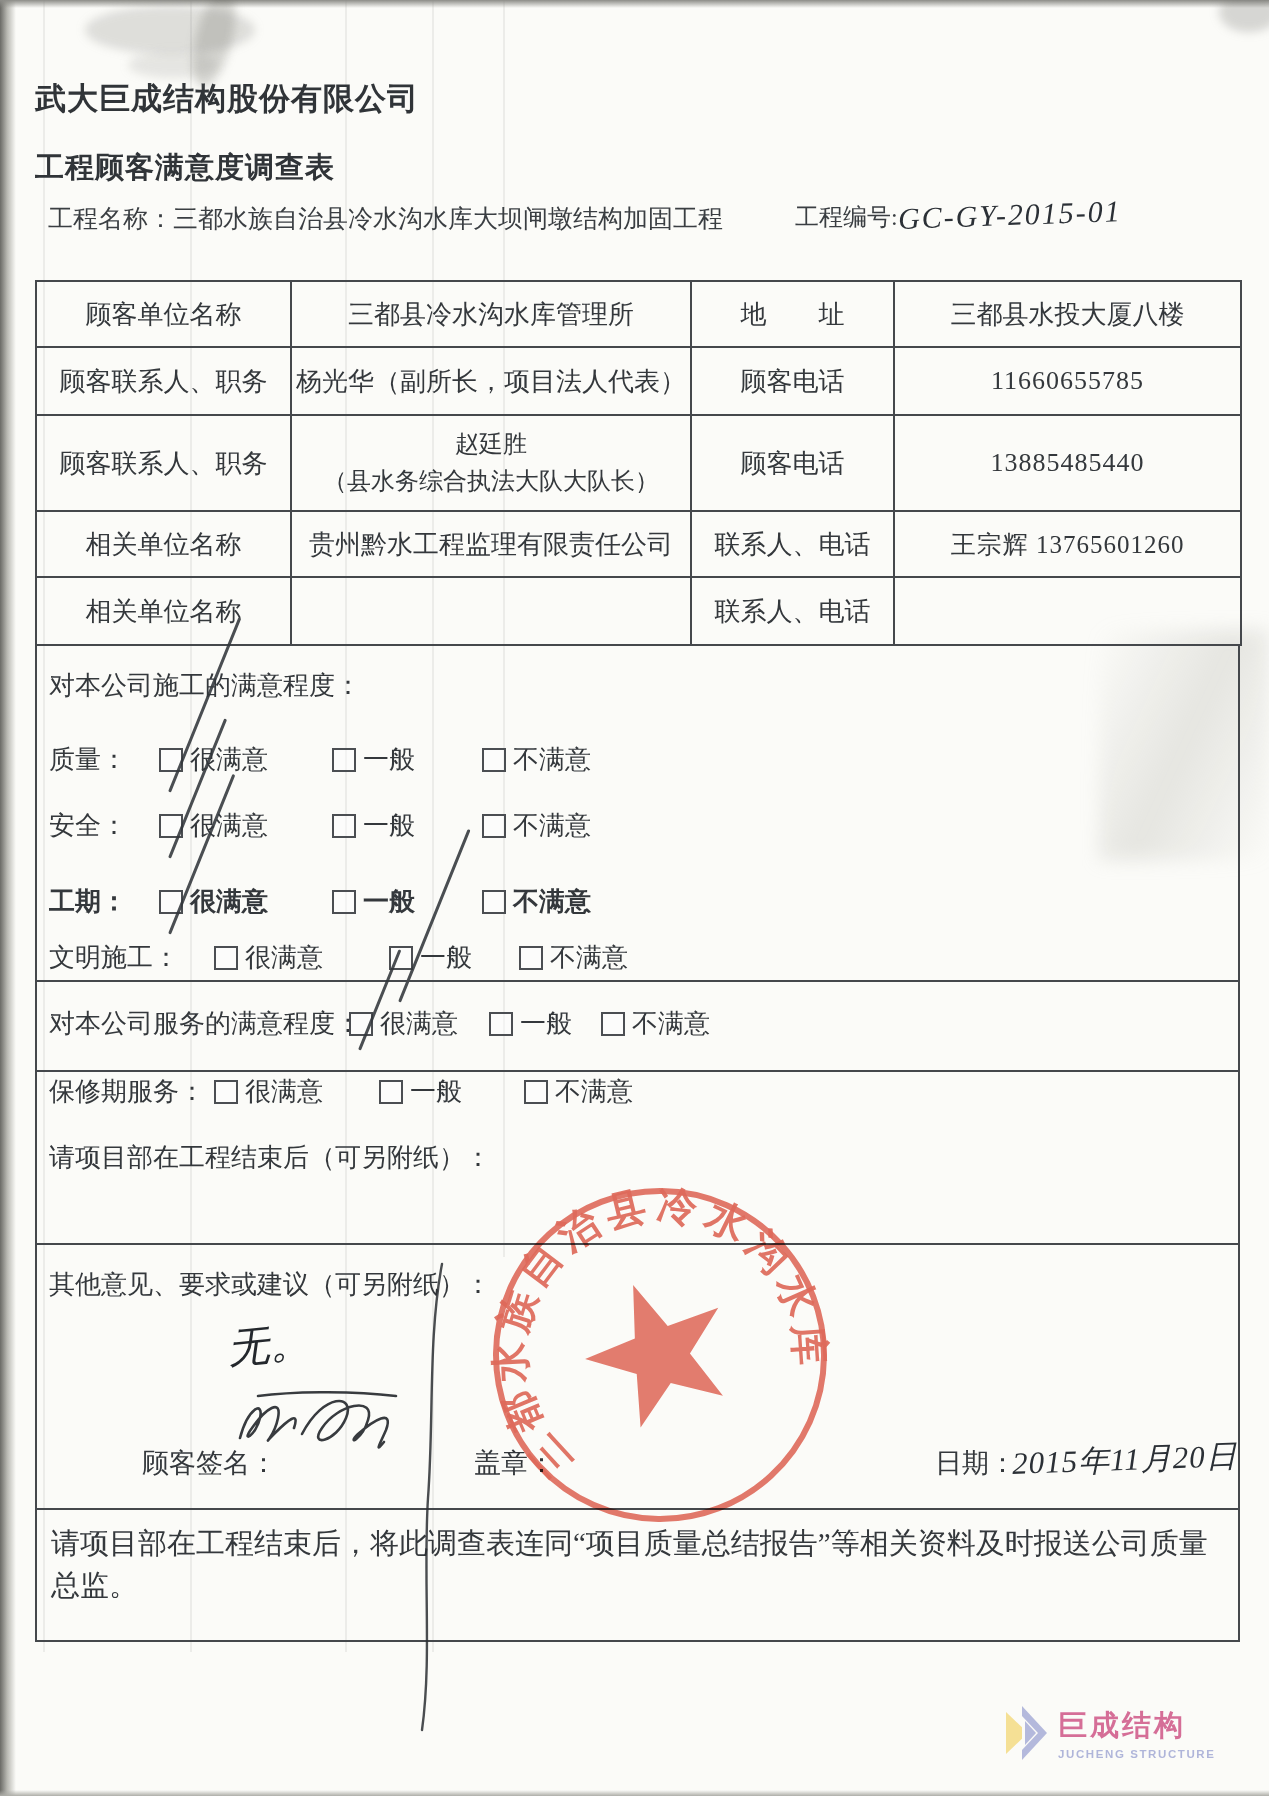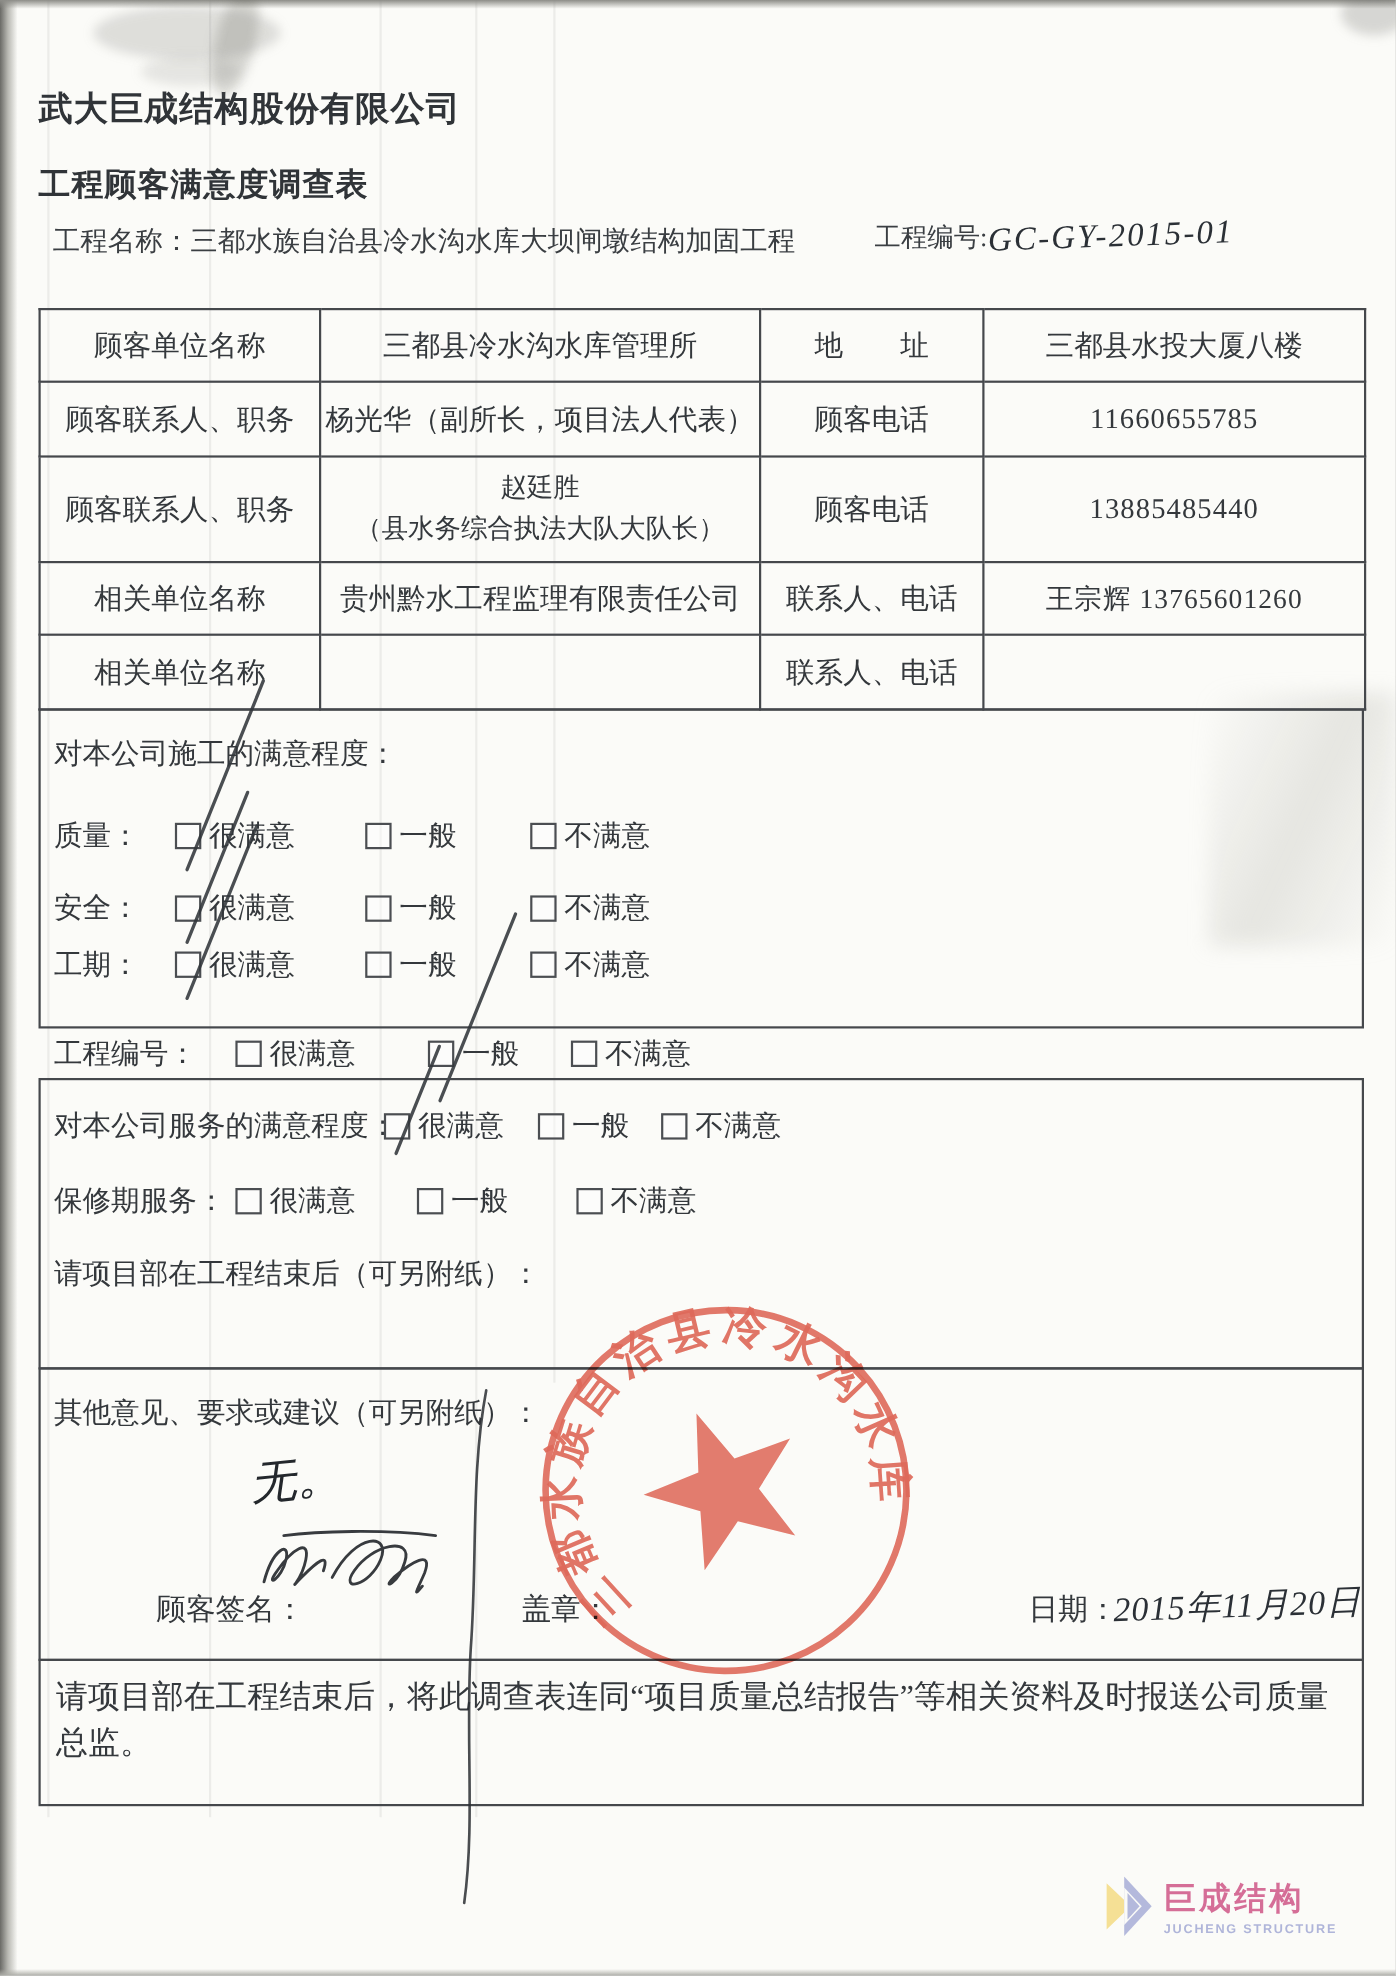--- a/index.html
+++ b/index.html
@@ -36,37 +36,37 @@
   
   table.info{position:absolute;left:35px;top:280px;width:1205px;border-collapse:collapse;table-layout:fixed;}
   table.info td{border:2px solid #45484c;text-align:center;font-size:26px;padding:0 4px;overflow:hidden;color:#34383c;}
   tr.r1 td{height:64px;} tr.r2 td{height:66px;} tr.r3 td{height:94px;} tr.r4 td{height:64px;} tr.r5 td{height:66px;}
   td.left{text-align:left;padding-left:8px;}
   td.small{font-size:23px;}
   td.num{font-size:27px;letter-spacing:1px;}
   .two-line div{line-height:1.55;font-size:24px;}
   
   .box{position:absolute;left:35px;width:1205px;border:2px solid #45484c;box-sizing:border-box;background:transparent;}
-  .box1{top:644px;height:291px;}
+  .box1{top:644px;height:428px;}
   .box2{top:980px;height:265px;}
   .box3{top:1243px;height:267px;}
   .box4{top:1508px;height:134px;padding:12px 14px;box-sizing:border-box;font-size:29px;line-height:42px;color:#34383c;}
   .sec-heading{position:absolute;left:12px;font-size:26px;color:#34383c;white-space:nowrap;}
   .crow{position:absolute;left:12px;right:8px;height:36px;font-size:26px;white-space:nowrap;}
   .crow .lbl{position:absolute;left:0;top:0;}
   .opt{position:absolute;top:0;display:inline-flex;align-items:center;}
   .cb{width:20px;height:20px;border:2px solid #4b4e52;margin-right:7px;position:relative;flex:none;background:rgba(255,255,255,.4);}
   .slash{display:none;position:absolute;left:7px;bottom:-22px;width:3px;border-radius:3px;
     background:#31353a;transform-origin:50% 100%;transform:rotate(22deg);opacity:.88;pointer-events:none;}
   .opt[data-checked="true"] .slash{display:block;}
   .s-a .slash{height:188px;} .s-b .slash{height:150px;} .s-c .slash{height:172px;}
   .s-d .slash{height:186px;bottom:-34px;} .s-e .slash{height:108px;bottom:-16px;}
   
   .b1-head{top:22px;}
-  .rowq{top:96px;} .rows{top:162px;} .rowg{top:213px;} .roww{top:294px;}
+  .rowq{top:96px;} .rows{top:162px;} .rowg{top:238px;font-weight:bold;} .roww{top:294px;}
   .rowq .o1,.rows .o1,.rowg .o1{left:110px;} .rowq .o2,.rows .o2,.rowg .o2{left:283px;} .rowq .o3,.rows .o3,.rowg .o3{left:433px;}
   .roww .o1{left:165px;} .roww .o2{left:340px;} .roww .o3{left:470px;}
   
   .rowsv{top:24px;} .rowbx{top:92px;}
   .rowsv .o1{left:300px;} .rowsv .o2{left:440px;} .rowsv .o3{left:552px;}
   .rowbx .o1{left:165px;} .rowbx .o2{left:330px;} .rowbx .o3{left:475px;}
   .b2-note{top:158px;}
   
   .b3-head{top:22px;}
   .none-answer{position:absolute;left:190px;top:72px;font-size:42px;transform:rotate(-6deg);color:#23272c;}
@@ -199,21 +199,21 @@
           <span class="cb"></span>
           <span>一般</span>
         </span>
       <span class="opt o3" data-checked="false">
           <span class="cb"></span>
           <span>不满意</span>
         </span>
     </div>
 
     <div class="crow roww">
-      <span class="lbl">工程编号：</span>
+      <span class="lbl">文明施工：</span>
       <span class="opt o1" data-checked="false">
           <span class="cb"></span>
           <span>很满意</span>
         </span>
       <span class="opt o2 s-d" data-checked="true">
           <span class="cb">
             <span class="slash"></span>
           </span>
           <span>一般</span>
         </span>

